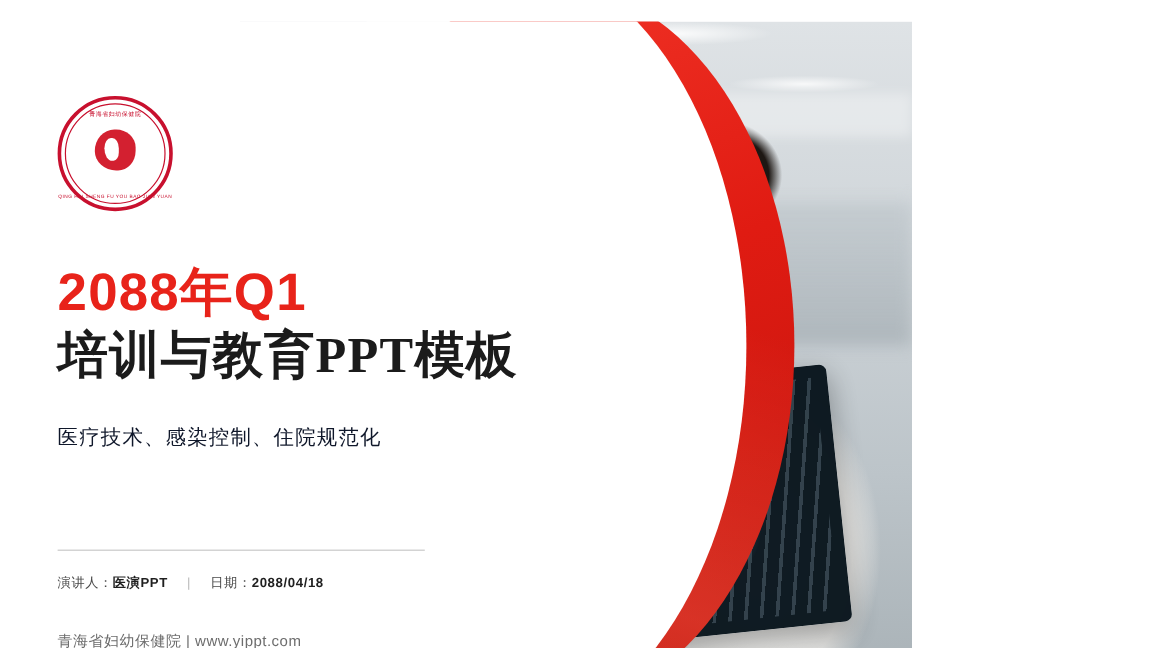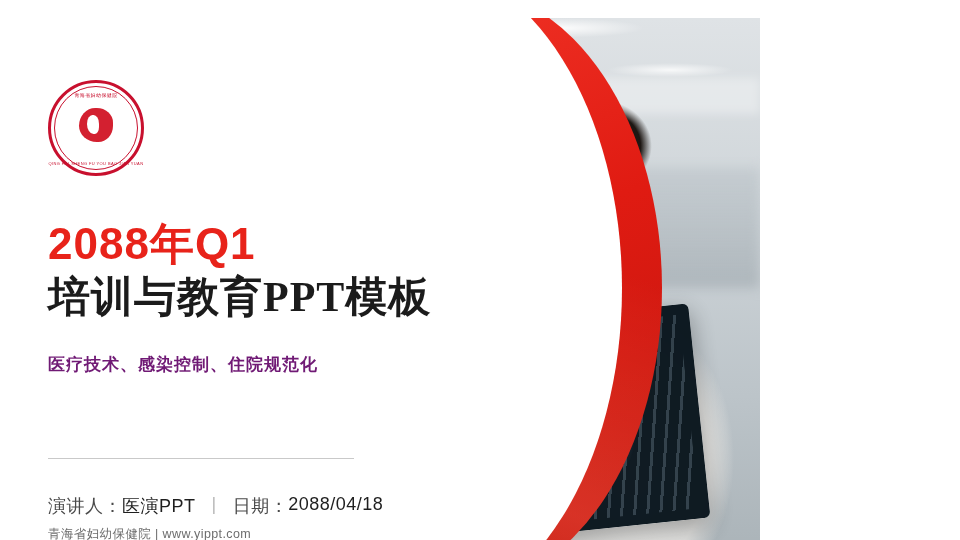--- a/index.html
+++ b/index.html
@@ -206,41 +206,41 @@
     color: #1b1b1b;
     line-height: 1.2;
     letter-spacing: 1px;
     margin-top: 2px;
     font-family: Liberation Serif, serif;
   }
   .subtitle {
     position: absolute;
     left: 48px; top: 335px;
     font-size: 17px;
-    color: #701a75;
+    color: #0f172a;
     letter-spacing: 1px;
-    font-weight: bold;
   }
 
   .divider {
     position: absolute;
     left: 48px; top: 440px;
     width: 306px; height: 1px;
     background: #c9c9c9;
   }
   .meta {
     position: absolute;
-    left: 48px; top: 476px;
+    left: 48px; top: 460px;
     display: flex;
-    font-size: 18px;
+    align-items: center;
+    font-size: 11px;
     color: #3b3b3b;
     letter-spacing: 0.5px;
   }
   .meta .label { color: #4a4a4a; }
-  .meta .value { font-weight: normal; color: #1f1f1f; }
+  .meta .value { font-weight: bold; color: #1f1f1f; }
   .meta .sep {
     display: inline-block;
     margin: 0 16px;
     color: #b9b9b9;
   }
   .footer {
     position: absolute;
     left: 48px; top: 508px;
     font-size: 12.5px;
     color: #6d6d6d;

